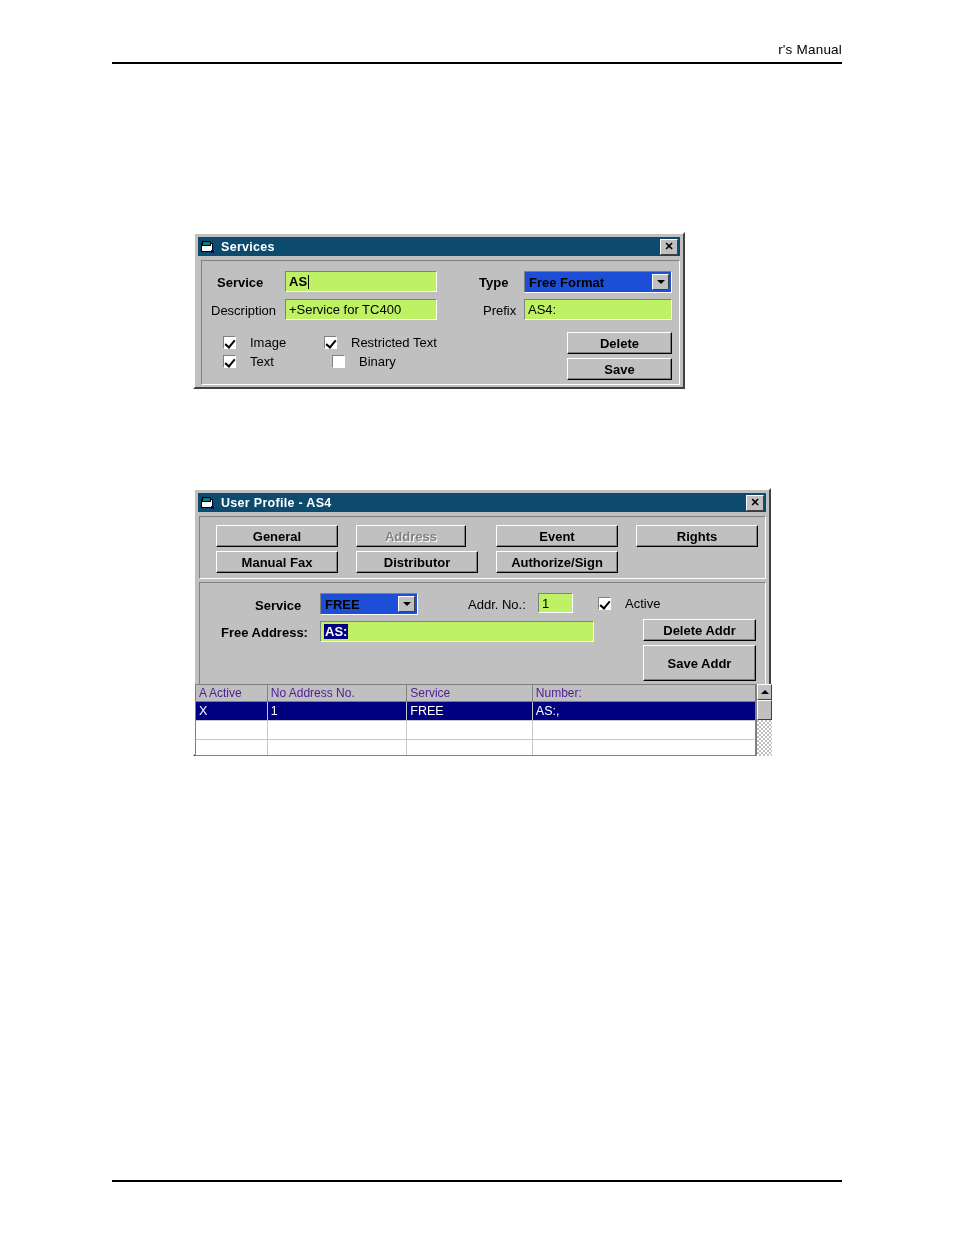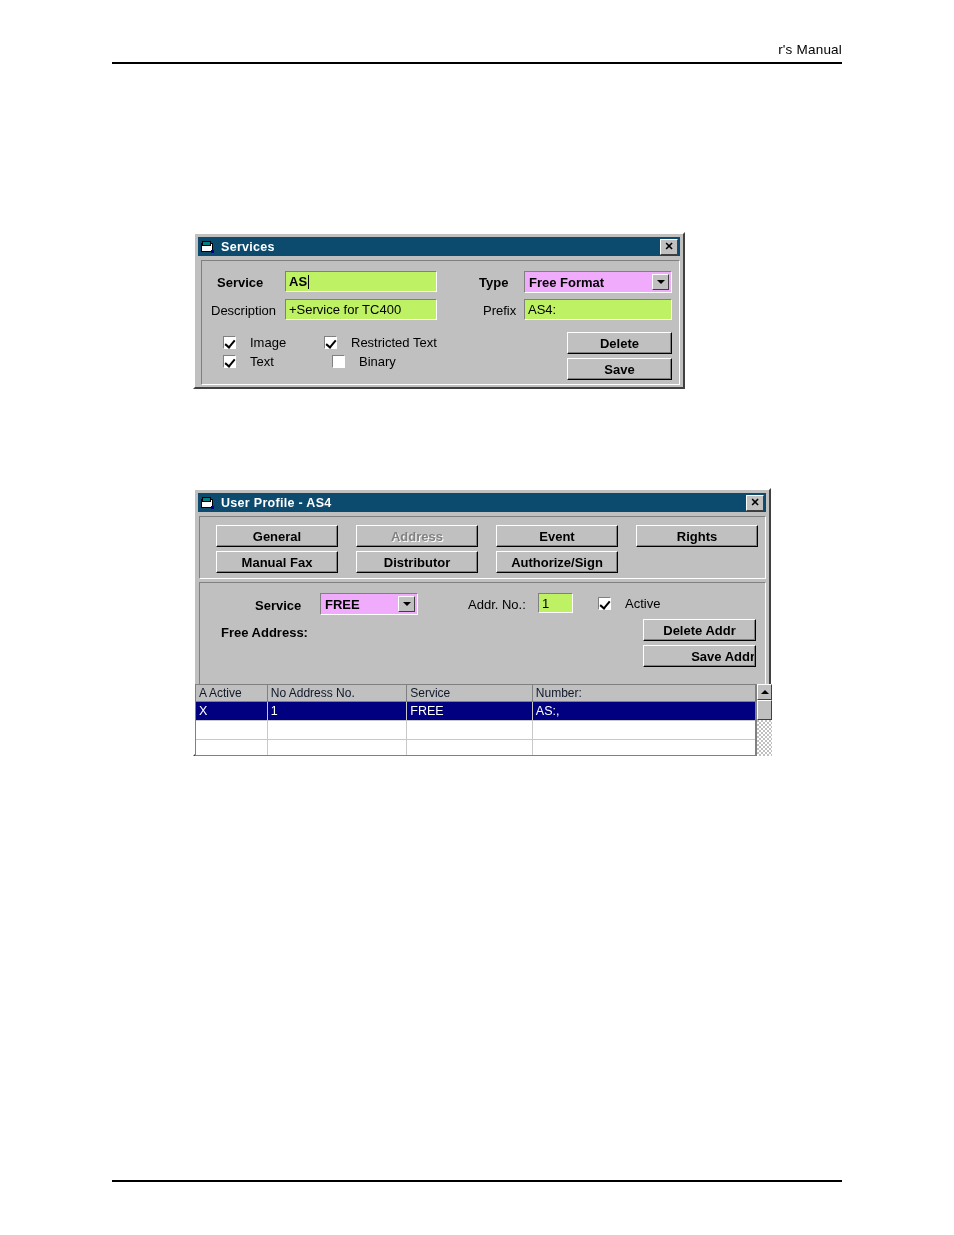--- a/index.html
+++ b/index.html
@@ -198,21 +198,21 @@
     pointer-events: none;
   }
   .btn.disabled {
     color: #808080;
     text-shadow: 1px 1px 0 #ffffff;
   }
 
   
   .combo {
     position: absolute;
-    background: #f0abfc;
+    background: #1d4ed8;
     border-top: 1px solid #808080;
     border-left: 1px solid #808080;
     border-right: 1px solid #ffffff;
     border-bottom: 1px solid #ffffff;
     box-sizing: border-box;
     display: flex;
     align-items: center;
     font-size: 13px;
     font-weight: bold;
     color: #000;
@@ -286,21 +286,21 @@
   }
   .grid-head {
     display: flex;
     height: 17px;
     background: #c0c0c0;
     border-bottom: 1px solid #808080;
     box-sizing: border-box;
   }
   .grid-head .gh {
     font-size: 12px;
-    color: #0f172a;
+    color: #4c1d95;
     padding-left: 3px;
     border-right: 1px solid #808080;
     box-sizing: border-box;
     display: flex;
     align-items: center;
     white-space: nowrap;
     overflow: hidden;
   }
   .grid-row {
     display: flex;
@@ -454,21 +454,21 @@
       <span class="x">✕</span>
     </span>
   </div>
 
   <div class="panel" style="left:4px; top:26px; width:567px; height:63px;">
 
     <div class="btn" style="left:16px; top:8px; width:122px; height:22px;">
       <span class="inset"></span>
       <span>General</span>
     </div>
-    <div class="btn disabled" style="left:156px; top:8px; width:122px; height:22px;">
+    <div class="btn disabled" style="left:156px; top:8px; width:110px; height:22px;">
       <span class="inset"></span>
       <span>Address</span>
     </div>
     <div class="btn" style="left:296px; top:8px; width:122px; height:22px;">
       <span class="inset"></span>
       <span>Event</span>
     </div>
     <div class="btn" style="left:436px; top:8px; width:122px; height:22px;">
       <span class="inset"></span>
       <span>Rights</span>
@@ -502,26 +502,29 @@
     <div class="field" style="left:338px; top:10px; width:35px; height:20px;">
       <span>1</span>
     </div>
 
     <div class="cb" style="left:398px; top:13px;">
       <span class="cb-box checked"></span>
       <span class="cb-label">Active</span>
     </div>
 
     <div class="lbl b" style="left:21px; top:42px;">Free Address:</div>
+    <div class="field bold" style="left:120px; top:38px; width:274px; height:21px;">
+      <span class="sel">AS:</span>
+    </div>
 
     <div class="btn" style="left:443px; top:36px; width:113px; height:22px;">
       <span class="inset"></span>
       <span>Delete Addr</span>
     </div>
-    <div class="btn" style="left:443px; top:62px; width:113px; height:22px;justify-content:flex-end;">
+    <div class="btn" style="left:443px; top:62px; width:113px; height:36px;">
       <span class="inset"></span>
       <span>Save Addr</span>
     </div>
   </div>
 
   <div class="grid" style="left:0px; top:194px; width:561px; height:72px;">
 
     <div class="grid-head">
       <span class="gh" style="width:72px;">A Active</span>
       <span class="gh" style="width:140px;">No Address No.</span>

